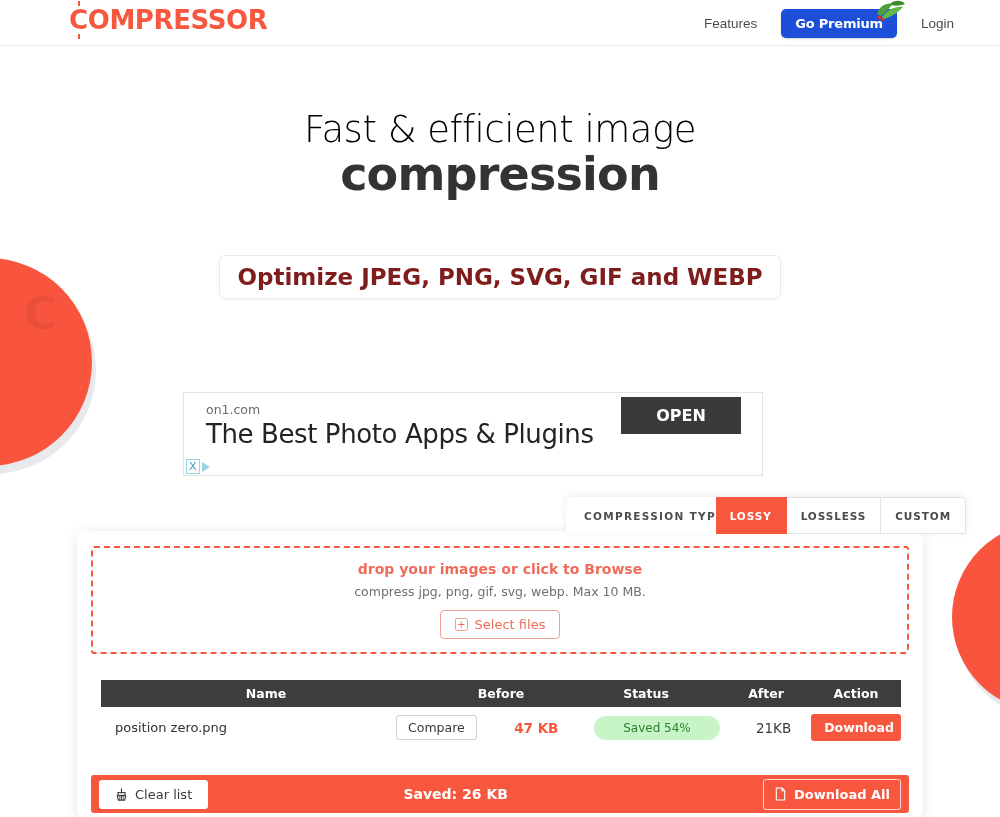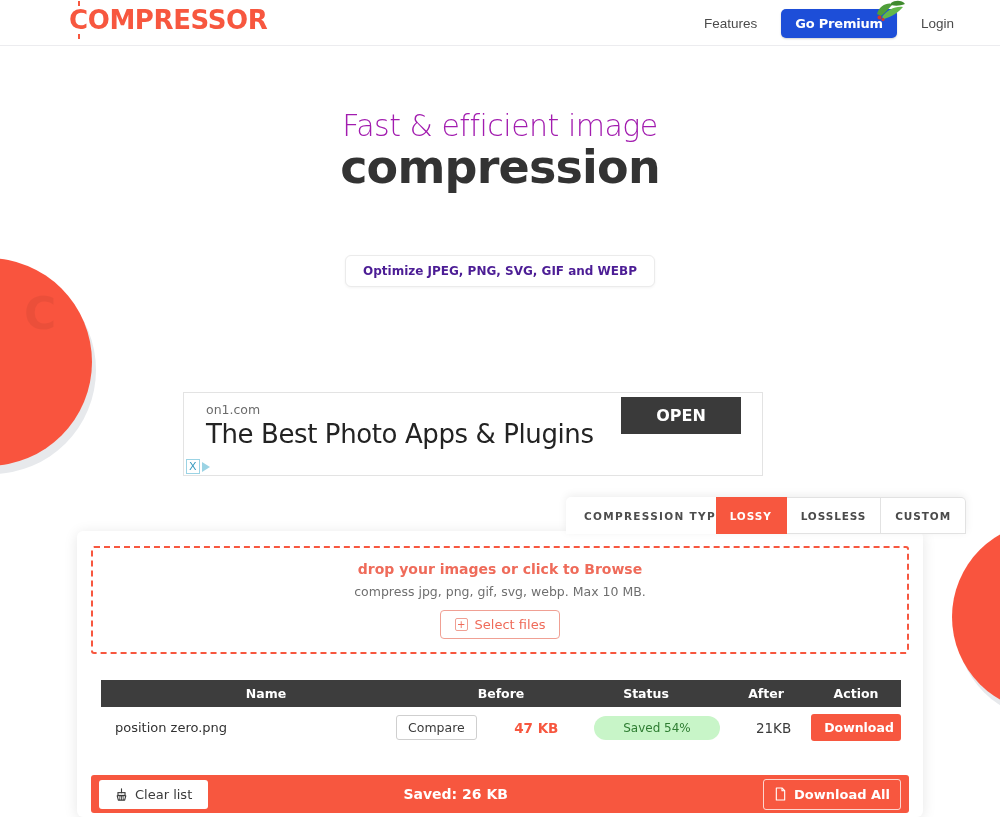--- a/index.html
+++ b/index.html
@@ -53,31 +53,31 @@
     position:relative; background:#1d4ed8; color:#fff; font-weight:700;
     font-size:13px; padding:7px 14px 7px 14px; border-radius:5px; cursor:pointer;
     font-family:"DejaVu Sans", sans-serif; letter-spacing:-0.2px;
     box-shadow:0 1px 2px rgba(0,0,0,.18);
   }
   #holly { position:absolute; right:-10px; top:-9px; width:34px; height:22px; }
 
   
   #hero { position:absolute; left:0; top:110px; width:1000px; text-align:center; }
   #hero-line1 {
-    font-size:30px; font-weight:300; color:#a21caf; line-height:1.06;
+    font-size:37px; font-weight:300; color:#000000; line-height:1.06;
     font-family:"DejaVu Sans", sans-serif; letter-spacing:-0.5px;
   }
   #hero-line2 {
     font-size:46px; font-weight:800; color:#333333; line-height:1.12;
     font-family:"DejaVu Sans", sans-serif; letter-spacing:-0.8px;
   }
   #subtitle-wrap { position:absolute; left:0; top:255px; width:1000px; text-align:center; }
   #subtitle {
     display:inline-block; background:#fff; border:1px solid #ebebeb; border-radius:6px;
-    padding:8px 17px; font-size:12px; font-weight:700; color:#4c1d95;
+    padding:8px 17px; font-size:23px; font-weight:700; color:#7f1d1d;
     font-family:"DejaVu Sans", sans-serif;
     box-shadow:0 1px 3px rgba(0,0,0,.05);
   }
 
   
   #ad {
     position:absolute; left:183px; top:392px; width:580px; height:84px;
     background:#fff; border:1px solid #e3e3e3;
   }
   #ad-domain { position:absolute; left:22px; top:9px; font-size:12.5px; color:#6b6b6b;

